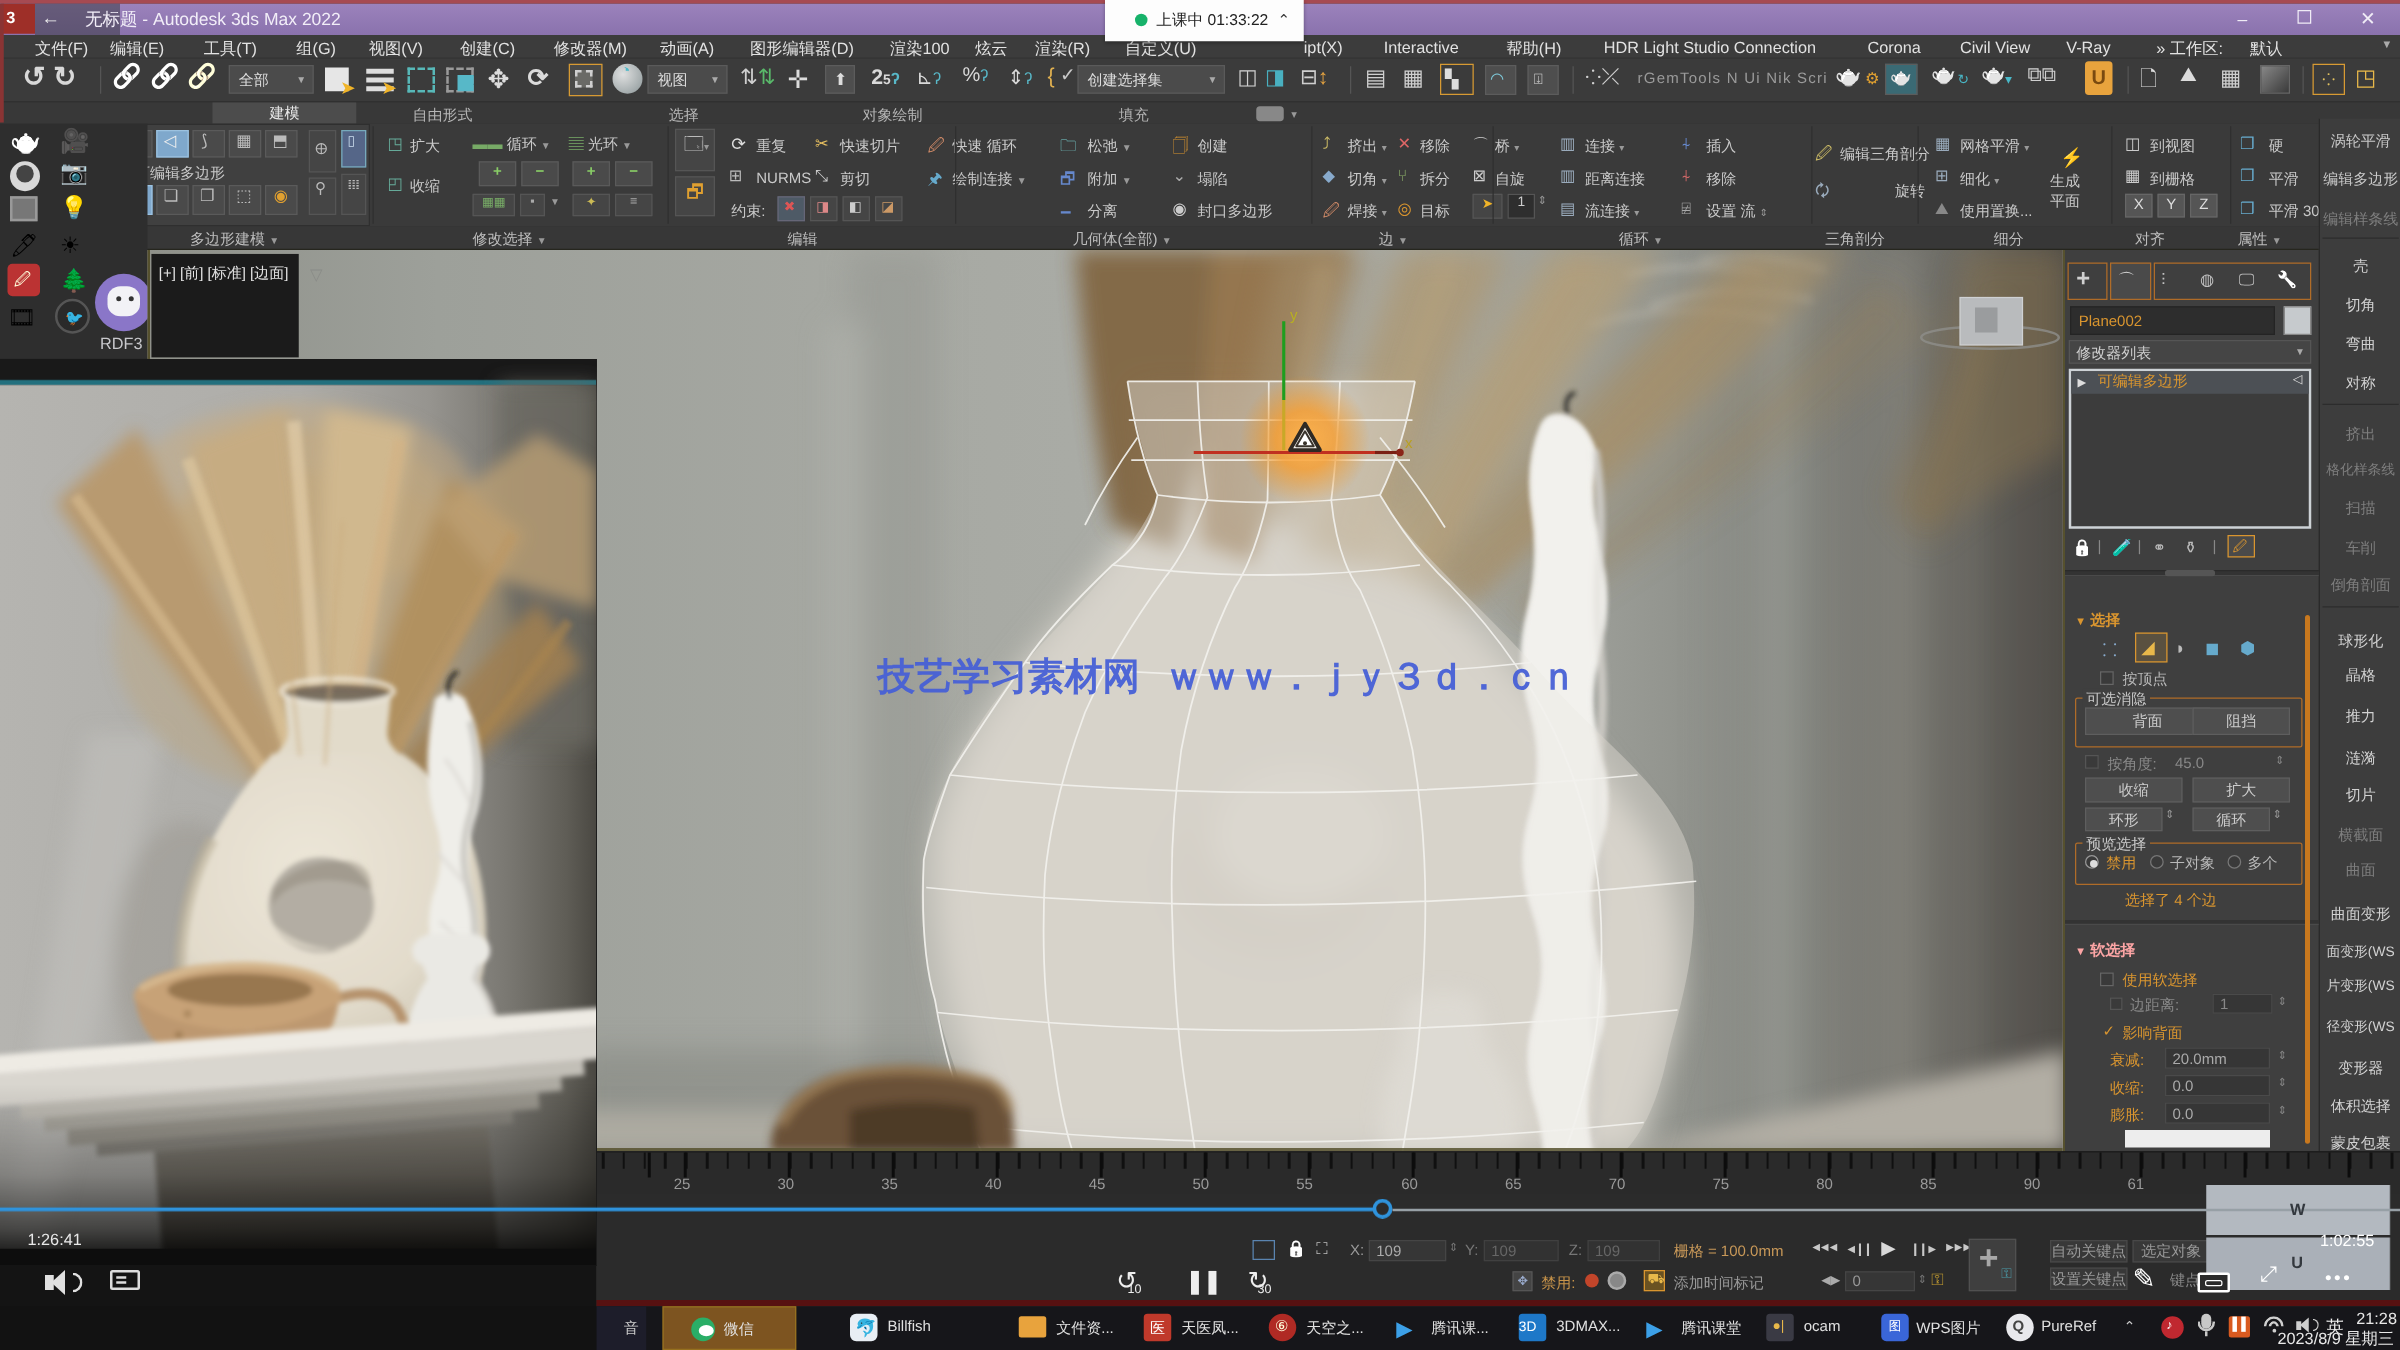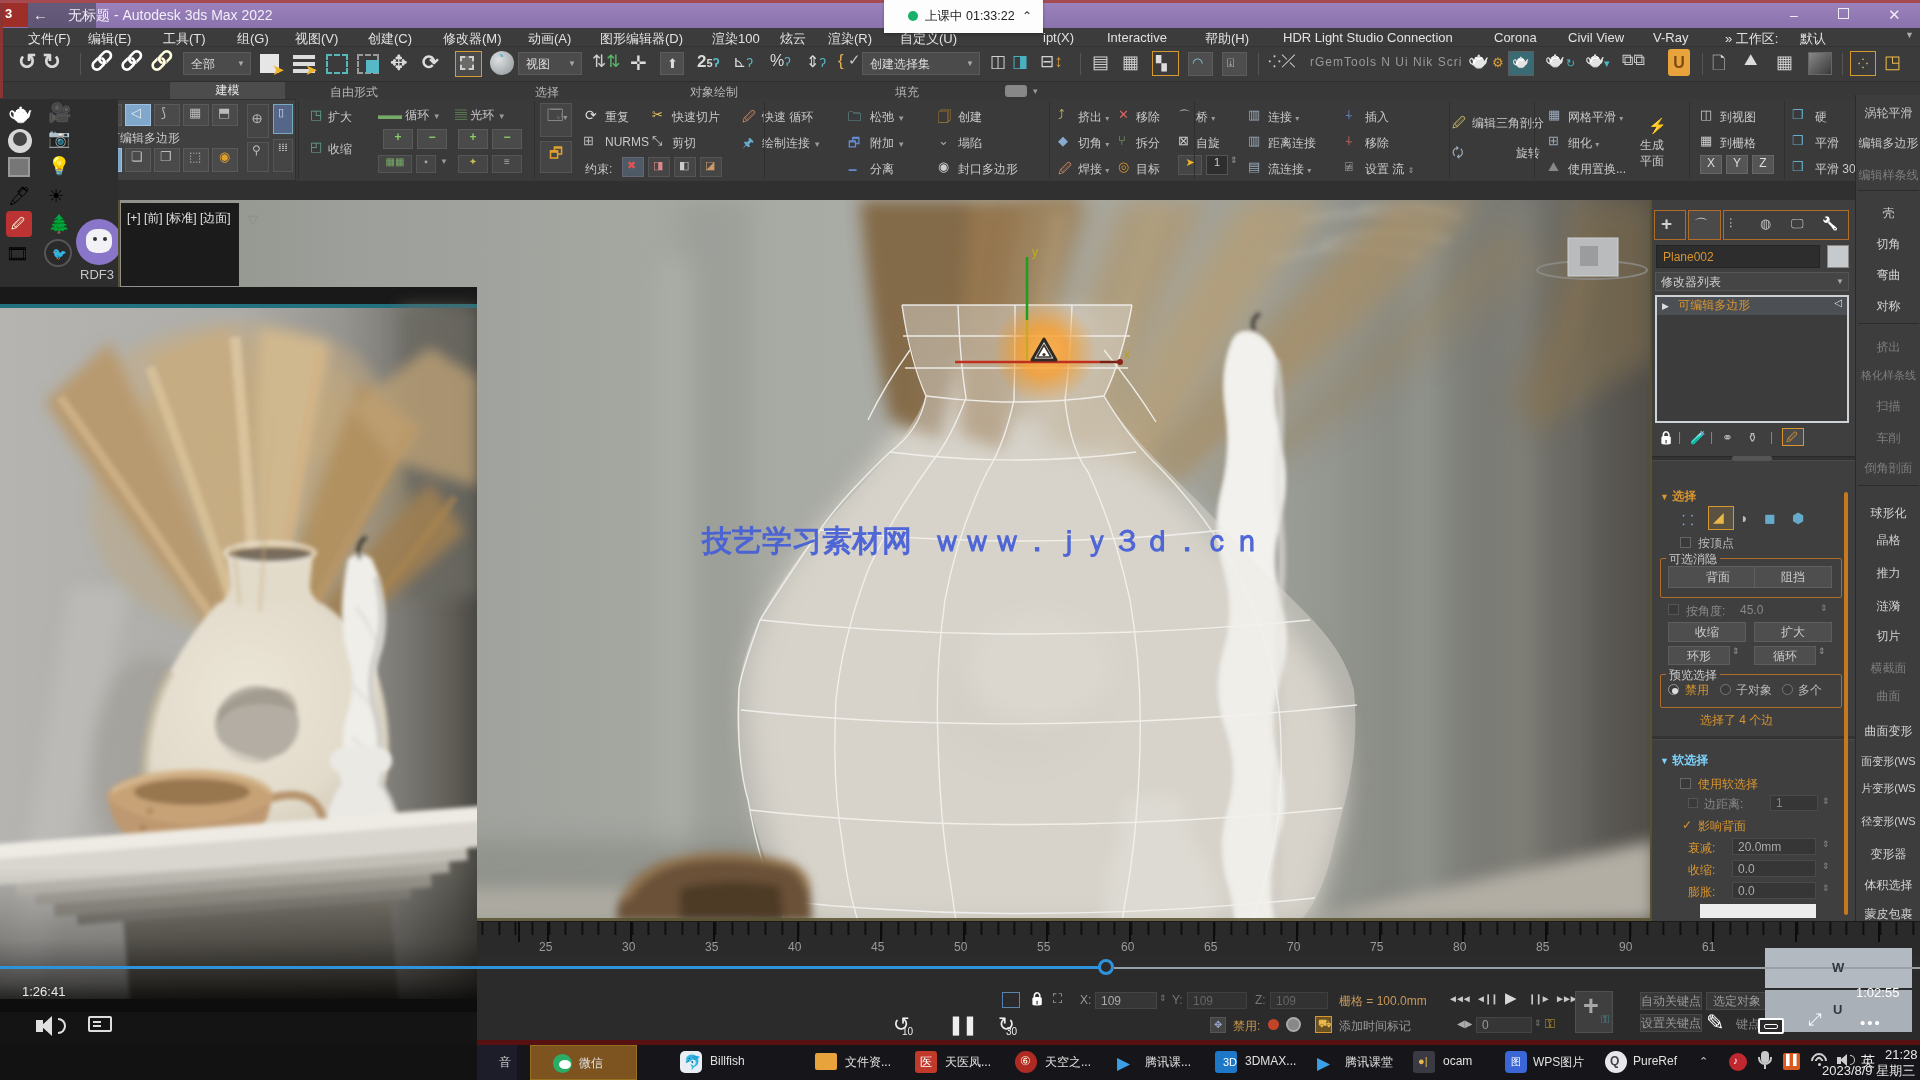--- a/index.html
+++ b/index.html
@@ -272,20 +272,32 @@
     <div class="abs" style="left:534px;top:2px;width:1px;height:78px;background:#2f2f2f;"></div>
     <div class="abs" style="left:764px;top:2px;width:1px;height:78px;background:#2f2f2f;"></div>
     <div class="abs" style="left:1049px;top:2px;width:1px;height:78px;background:#2f2f2f;"></div>
     <div class="abs" style="left:1194px;top:2px;width:1px;height:78px;background:#2f2f2f;"></div>
     <div class="abs" style="left:1449px;top:2px;width:1px;height:78px;background:#2f2f2f;"></div>
     <div class="abs" style="left:1534px;top:2px;width:1px;height:78px;background:#2f2f2f;"></div>
     <div class="abs" style="left:1689px;top:2px;width:1px;height:78px;background:#2f2f2f;"></div>
     <div class="abs" style="left:1784px;top:2px;width:1px;height:78px;background:#2f2f2f;"></div>
   </div>
 
+  <div class="abs" id="ribbonfoot" style="left:0;top:181px;width:1920px;height:19px;background:#373737;border-bottom:1px solid #26261e;font-size:12px;color:#bdbdbd;">
+    <div class="abs" style="left:152px;top:2px;">多边形建模 <span style="font-size:8px;color:#999;">▼</span></div>
+    <div class="abs" style="left:378px;top:2px;">修改选择 <span style="font-size:8px;color:#999;">▼</span></div>
+    <div class="abs" style="left:630px;top:2px;">编辑</div>
+    <div class="abs" style="left:858px;top:2px;">几何体(全部) <span style="font-size:8px;color:#999;">▼</span></div>
+    <div class="abs" style="left:1103px;top:2px;">边 <span style="font-size:8px;color:#999;">▼</span></div>
+    <div class="abs" style="left:1295px;top:2px;">循环 <span style="font-size:8px;color:#999;">▼</span></div>
+    <div class="abs" style="left:1460px;top:2px;">三角剖分</div>
+    <div class="abs" style="left:1595px;top:2px;">细分</div>
+    <div class="abs" style="left:1708px;top:2px;">对齐</div>
+    <div class="abs" style="left:1790px;top:2px;">属性 <span style="font-size:8px;color:#999;">▼</span></div>
+  </div>
 
   <div class="abs" id="lefttools" style="left:0;top:99px;width:118px;height:188px;background:#2e2e2e;">
     <div class="abs" style="left:8px;top:2px;font-size:20px;filter:grayscale(1) brightness(2.2);">🫖</div>
     <div class="abs" style="left:48px;top:2px;font-size:19px;">🎥</div>
     <div class="abs" style="left:8px;top:30px;width:24px;height:24px;border-radius:50%;background:#d8d8d8;"></div>
     <div class="abs" style="left:13px;top:33px;width:14px;height:14px;border-radius:50%;background:#444;"></div>
     <div class="abs" style="left:48px;top:28px;font-size:18px;">📷</div>
     <div class="abs" style="left:8px;top:58px;width:22px;height:20px;background:#777;border:2px solid #999;"></div>
     <div class="abs" style="left:48px;top:56px;font-size:18px;">💡</div>
     <div class="abs" style="left:8px;top:86px;font-size:18px;">🖊</div>
@@ -638,21 +650,21 @@
         <div class="abs" style="left:2.5px;top:2.5px;width:6px;height:6px;border-radius:50%;background:#ddd;"></div>
       </div>
     <div class="abs" style="left:33px;top:482px;color:#d9952f;">禁用</div>
     <div class="abs" style="left:68px;top:484px;width:11px;height:11px;border-radius:50%;border:1px solid #777;background:#3a3a3a;"></div>
     <div class="abs" style="left:84px;top:482px;">子对象</div>
     <div class="abs" style="left:130px;top:484px;width:11px;height:11px;border-radius:50%;border:1px solid #777;background:#3a3a3a;"></div>
     <div class="abs" style="left:146px;top:482px;">多个</div>
     <div class="abs" style="left:48px;top:512px;color:#d9952f;">选择了 4 个边</div>
     <div class="abs" style="left:0px;top:536px;width:203px;height:4px;background:#333;border-bottom:1px solid #4a4a4a;"></div>
 
-    <div class="abs" style="left:8px;top:552px;color:#7dd3fc;"><span style="font-size:9px;">▼</span> <b>软选择</b></div>
+    <div class="abs" style="left:8px;top:552px;color:#fca5a5;"><span style="font-size:9px;">▼</span> <b>软选择</b></div>
     <div class="abs" style="left:28px;top:578px;width:11px;height:11px;background:#3a3a3a;border:1px solid #666;"></div>
     <div class="abs" style="left:46px;top:576px;color:#d9952f;">使用软选择</div>
     <div class="abs" style="left:36px;top:598px;width:10px;height:10px;background:#3a3a3a;border:1px solid #555;"></div>
     <div class="abs" style="left:52px;top:596px;color:#888;">边距离:</div>
     <div class="abs" style="left:118px;top:595px;width:48px;height:16px;background:#363636;border:1px solid #4a4a4a;color:#888;padding-left:5px;line-height:15px;">1</div>
     <div class="abs" style="left:170px;top:596px;color:#888;font-size:9px;">⇕</div>
     <div class="abs" style="left:30px;top:618px;color:#d9952f;">✓</div>
     <div class="abs" style="left:46px;top:618px;color:#d9952f;">影响背面</div>
     <div class="abs" style="left:36px;top:640px;color:#d9952f;">衰减:</div>
     <div class="abs" style="left:80px;top:638px;width:84px;height:17px;background:#363636;border:1px solid #4a4a4a;color:#aaa;padding-left:5px;line-height:16px;">20.0mm</div>
@@ -798,21 +810,21 @@
     <div class="abs" style="left:368px;top:9px;">文件资...</div>
     <div class="abs" style="left:438px;top:6px;width:22px;height:22px;background:#c0392b;border-radius:3px;color:#fff;text-align:center;line-height:22px;font-size:12px;">医</div>
     <div class="abs" style="left:468px;top:9px;">天医凤...</div>
     <div class="abs" style="left:538px;top:6px;width:22px;height:22px;border-radius:50%;background:#b02a24;"></div>
     <div class="abs" style="left:543px;top:9px;color:#ffd;font-size:12px;">⑥</div>
     <div class="abs" style="left:568px;top:9px;">天空之...</div>
     <div class="abs" style="left:638px;top:6px;width:22px;height:22px;">
         <div class="abs" style="left:2px;top:2px;color:#3ca0e8;font-size:17px;">▶</div>
       </div>
     <div class="abs" style="left:668px;top:9px;">腾讯课...</div>
-    <div class="abs" style="left:738px;top:6px;width:22px;height:22px;background:#1e78c8;border-radius:3px;color:#fff;text-align:right;line-height:22px;font-size:11px;">3D</div>
+    <div class="abs" style="left:738px;top:6px;width:22px;height:22px;background:#1e78c8;border-radius:3px;color:#fff;text-align:left;line-height:22px;font-size:11px;">3D</div>
     <div class="abs" style="left:768px;top:9px;">3DMAX...</div>
     <div class="abs" style="left:838px;top:6px;width:22px;height:22px;">
         <div class="abs" style="left:2px;top:2px;color:#3ca0e8;font-size:17px;">▶</div>
       </div>
     <div class="abs" style="left:868px;top:9px;">腾讯课堂</div>
     <div class="abs" style="left:936px;top:6px;width:22px;height:22px;background:#3a3a44;border-radius:3px;">
         <div class="abs" style="left:5px;top:4px;color:#e8b84a;font-size:11px;">●|</div>
       </div>
     <div class="abs" style="left:966px;top:9px;">ocam</div>
     <div class="abs" style="left:1028px;top:6px;width:22px;height:22px;background:#3a66d8;border-radius:4px;color:#fff;text-align:center;line-height:22px;font-size:10px;">图</div>

